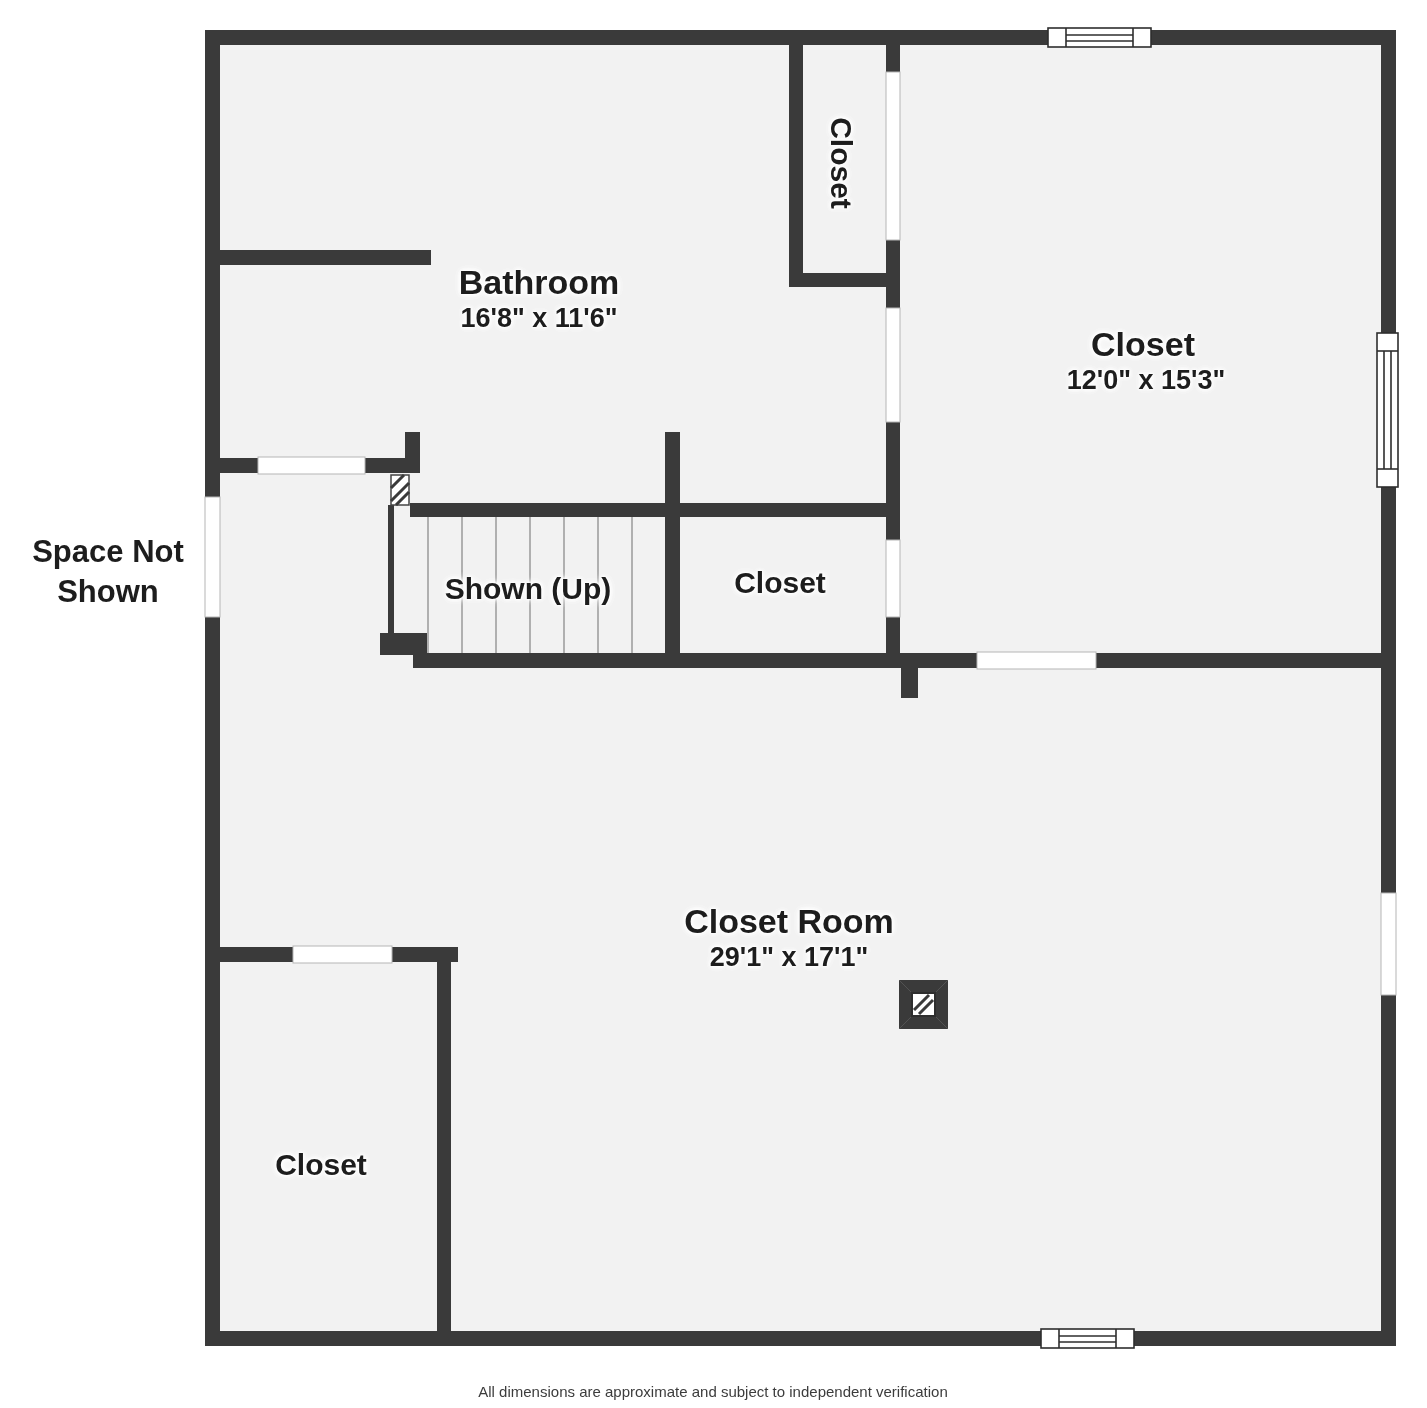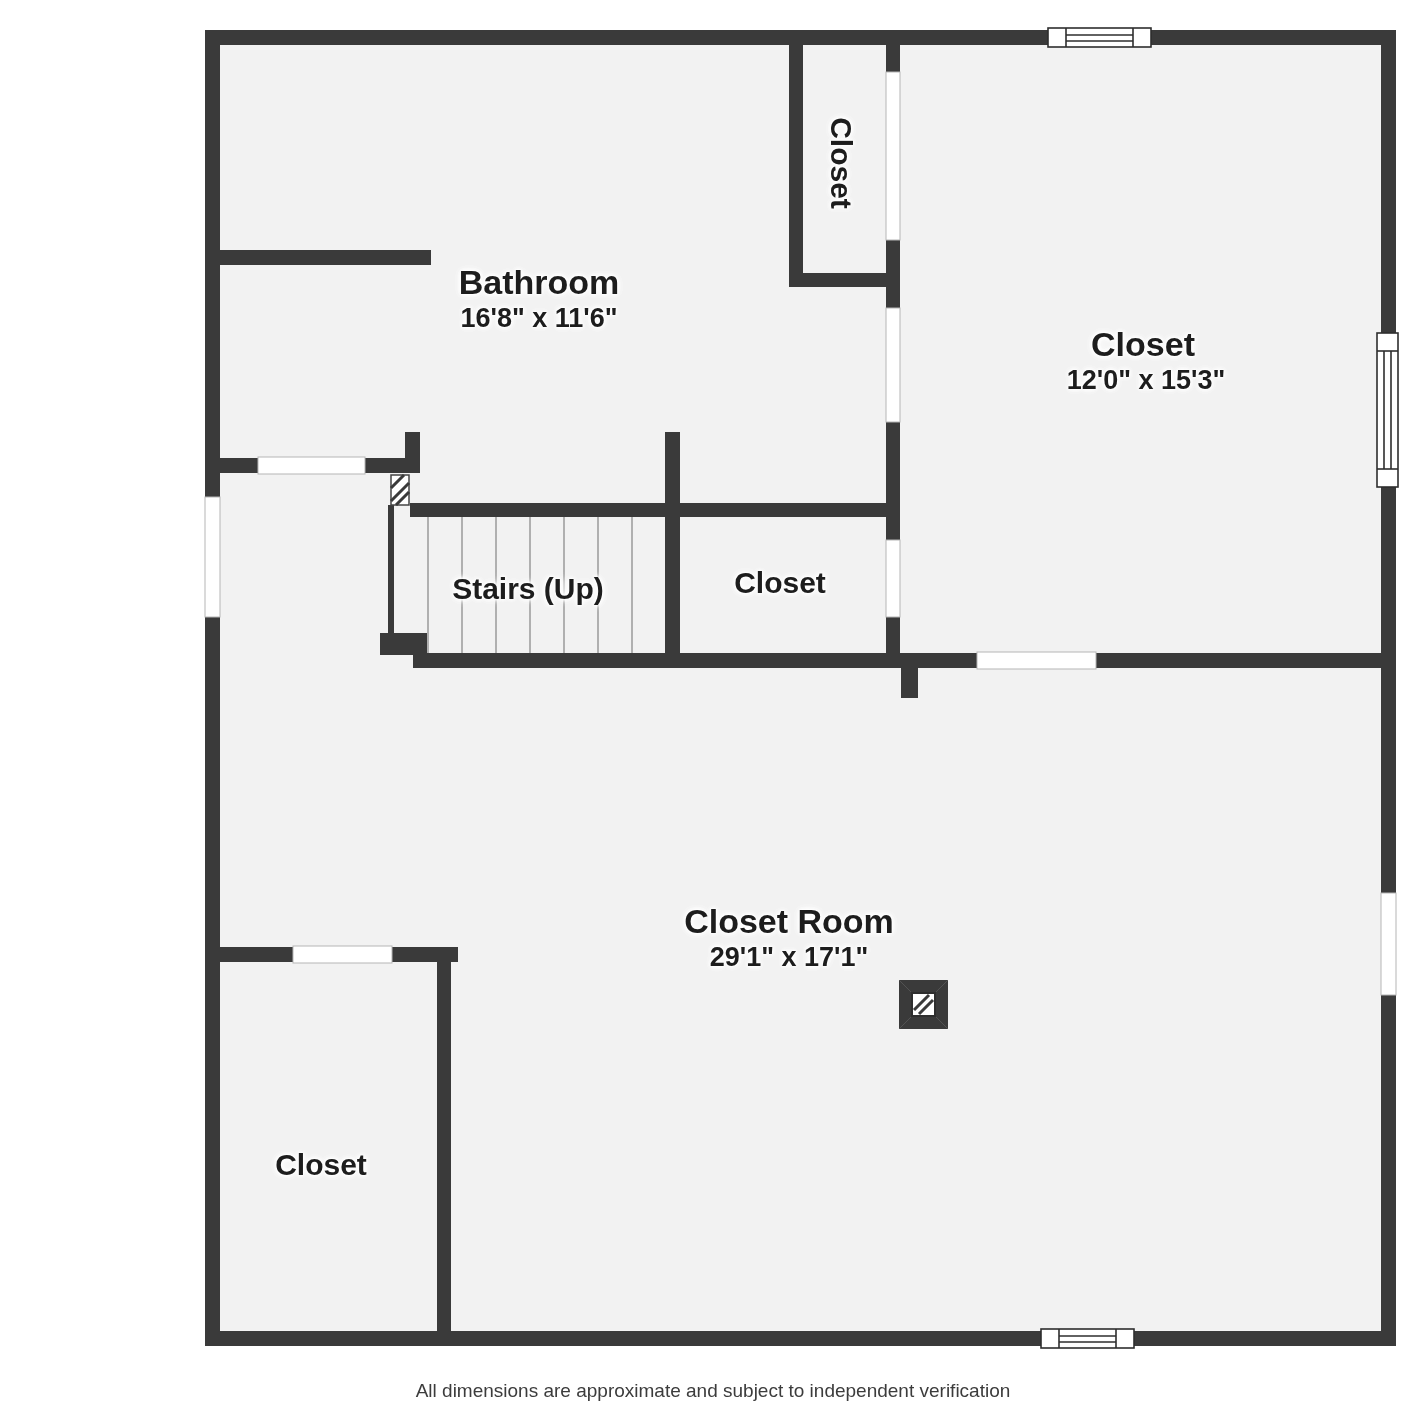--- a/index.html
+++ b/index.html
@@ -31,21 +31,21 @@
     text-shadow:0 0 3px #fff,0 0 3px #fff,0 0 5px #fff,0 0 5px #fff,0 0 8px #fff,0 0 8px #fff;
   }
   .room-name{font-size:34px;}
   .room-dims{font-size:27px;}
   .sub-lbl{font-size:30px;}
   .vert{transform:translate(-50%,-50%) rotate(90deg);}
   .wrap-lbl{white-space:normal;width:200px;font-size:31px;line-height:1.3;}
   .footer-note{
     position:absolute;
     transform:translate(-50%,-50%);
-    font-size:19px;
+    font-size:15px;
     font-weight:normal;
     color:#3c3c3c;
     white-space:nowrap;
   }
 </style>
 </head>
 <body>
 
 <div class="stage">
 
@@ -151,25 +151,26 @@
   </svg>
 
   <div class="lbl room-name" style="left:539px;top:282px">Bathroom</div>
   <div class="lbl room-dims" style="left:539px;top:318px">16'8" x 11'6"</div>
 
   <div class="lbl room-name" style="left:1143px;top:344px">Closet</div>
   <div class="lbl room-dims" style="left:1146px;top:380px">12'0" x 15'3"</div>
 
   <div class="lbl sub-lbl vert" style="left:841px;top:163px">Closet</div>
 
-  <div class="lbl sub-lbl" style="left:528px;top:589px">Stairs (Up)</div>
+  <div class="lbl sub-lbl" style="left:528px;top:589px">Shown (Up)</div>
 
   <div class="lbl sub-lbl" style="left:780px;top:583px">Closet</div>
 
   <div class="lbl room-name" style="left:789px;top:921px">Closet Room</div>
   <div class="lbl room-dims" style="left:789px;top:957px">29'1" x 17'1"</div>
 
   <div class="lbl sub-lbl" style="left:321px;top:1165px">Closet</div>
 
+  <div class="lbl wrap-lbl" style="left:108px;top:572px">Space Not Shown</div>
 
   <div class="footer-note" style="left:713px;top:1391px">All dimensions are approximate and subject to independent verification</div>
 
 </div>
 
 </body></html>

